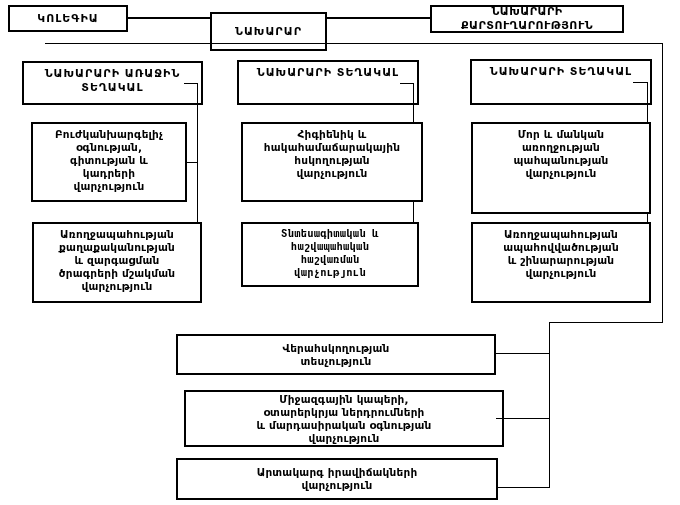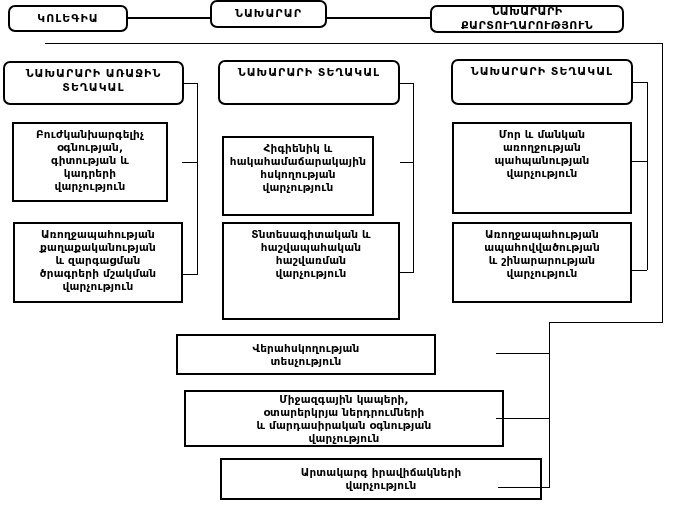--- a/index.html
+++ b/index.html
@@ -6,32 +6,32 @@
   #canvas{
     position:relative;width:680px;height:505px;background:#ffffff;
     font-family:"DejaVu Sans",sans-serif;color:#000;overflow:hidden;
   }
   .box{
     position:absolute;background:#fff;border:2px solid #000;box-sizing:border-box;
     display:flex;justify-content:center;text-align:center;font-weight:bold;
     white-space:pre-line;color:#000;
   }
   .vc{align-items:center;}                    
-  .tt{align-items:flex-start;padding-top:4px;}
-  .hdr{font-size:11px;letter-spacing:1px;line-height:14px;border-radius:7px;}
+  .tt{align-items:flex-start;padding-top:4px;margin-left:19px;}
+  .hdr{font-size:11px;letter-spacing:1px;line-height:14px;}
   .dept{font-size:10.5px;letter-spacing:.2px;line-height:13px;}
   .line{position:absolute;background:#000;}
 </style>
 </head>
 <body>
 
 <div id="canvas">
 
   <div class="box vc hdr" style="left:8px;top:5px;width:120px;height:27px;">ԿՈԼԵԳԻԱ</div>
-  <div class="box vc hdr" style="left:210px;top:0;width:117px;height:28px;">ՆԱԽԱՐԱՐ</div>
+  <div class="box vc hdr" style="left:210px;top:12px;width:117px;height:39px;">ՆԱԽԱՐԱՐ</div>
   <div class="box vc hdr" style="left:430px;top:5px;width:194px;height:28px;letter-spacing:.5px;">ՆԱԽԱՐԱՐԻ ՔԱՐՏՈՒՂԱՐՈՒԹՅՈՒՆ</div>
 
   <div class="line" style="left:128px;top:17px;width:82px;height:2px;"></div>
   <div class="line" style="left:327px;top:17px;width:103px;height:2px;"></div>
 
   <div class="line" style="left:45px;top:43px;width:618px;height:1px;"></div>
   <div class="line" style="left:662px;top:43px;width:1px;height:280px;"></div>
   <div class="line" style="left:549px;top:322px;width:114px;height:1px;"></div>
   <div class="line" style="left:549px;top:322px;width:1px;height:166px;"></div>
 
@@ -59,44 +59,44 @@
 օգնության,
 գիտության և
 կադրերի
 վարչություն</div>
   <div class="box tt dept" style="left:13px;top:222px;width:170px;height:81px;">Առողջապահության
 քաղաքականության
 և զարգացման
 ծրագրերի մշակման
 վարչություն</div>
 
-  <div class="box tt dept" style="left:222px;top:136px;width:152px;height:80px;">Հիգիենիկ և
+  <div class="box tt dept" style="left:222px;top:122px;width:182px;height:80px;">Հիգիենիկ և
 հակահամաճարակային
 հսկողության
 վարչություն</div>
-  <div class="box tt dept" style="left:222px;top:222px;width:178px;height:98px;">Տնտեսագիտական և
+  <div class="box tt dept" style="left:222px;top:222px;width:178px;height:65px;font-family:Liberation Mono, monospace;">Տնտեսագիտական և
 հաշվապահական
 հաշվառման
 վարչություն</div>
 
   <div class="box tt dept" style="left:452px;top:122px;width:180px;height:92px;">Մոր և մանկան
 առողջության
 պահպանության
 վարչություն</div>
   <div class="box tt dept" style="left:452px;top:222px;width:180px;height:81px;">Առողջապահության
 ապահովվածության
 և շինարարության
 վարչություն</div>
 
-  <div class="box vc dept" style="left:176px;top:334px;width:260px;height:41px;">Վերահսկողության
+  <div class="box vc dept" style="left:176px;top:334px;width:320px;height:41px;">Վերահսկողության
 տեսչություն</div>
   <div class="box vc dept" style="left:176px;top:390px;width:320px;height:57px;margin-left:8px;">Միջազգային կապերի,
 օտարերկրյա ներդրումների
 և մարդասիրական օգնության
 վարչություն</div>
-  <div class="box vc dept" style="left:176px;top:458px;width:322px;height:42px;margin-left:44px;">Արտակարգ իրավիճակների
+  <div class="box vc dept" style="left:176px;top:458px;width:322px;height:42px;">Արտակարգ իրավիճակների
 վարչություն</div>
 
   <div class="line" style="left:496px;top:353px;width:53px;height:1px;"></div>
   <div class="line" style="left:496px;top:418px;width:53px;height:1px;"></div>
   <div class="line" style="left:498px;top:487px;width:51px;height:1px;"></div>
 
 </div>
 
 </body></html>

